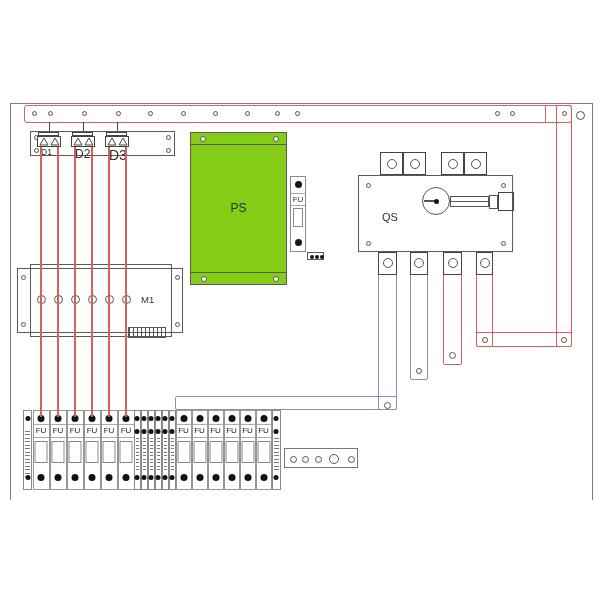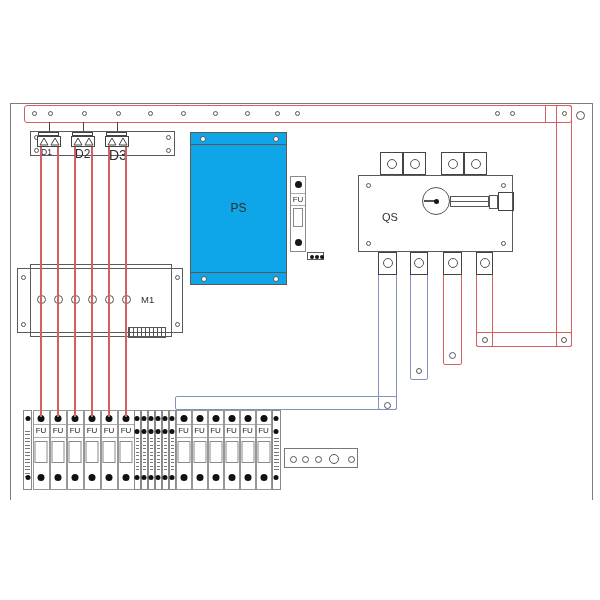--- a/index.html
+++ b/index.html
@@ -98,21 +98,21 @@
     <span class="tbar"></span>
     <span class="dbody">
       <svg width="22" height="9" style="position:absolute;left:0;top:0;">
         <polygon points="2,8 10,8 6,1" fill="#fff" stroke="#444" stroke-width="1"></polygon>
         <polygon points="13,8 21,8 17,1" fill="#fff" stroke="#444" stroke-width="1"></polygon>
       </svg>
     </span>
   </div>
   <span class="lab" style="left:109px;top:147px;font-size:14px;">D3</span>
 
-  <div class="bx" style="left:190px;top:132px;width:97px;height:153px;background:#0ea5e9;">
+  <div class="bx" style="left:190px;top:132px;width:97px;height:153px;background:#84cc16;">
     <span class="ln" style="left:0;top:11px;width:95px;height:1px;"></span>
     <span class="ln" style="left:0;top:139px;width:95px;height:1px;"></span>
     <span class="hole" style="left:9px;top:2.5px;width:6px;height:6px;"></span>
     <span class="hole" style="left:82px;top:2.5px;width:6px;height:6px;"></span>
     <span class="hole" style="left:10px;top:143px;width:6px;height:6px;"></span>
     <span class="hole" style="left:82px;top:143px;width:6px;height:6px;"></span>
     <span class="lab" style="left:0;top:68px;width:100%;text-align:center;font-size:12px;">PS</span>
   </div>
 
   <div class="bx" style="left:290px;top:176px;width:16px;height:76px;border-color:#8a8a8a;background:#fff;">

